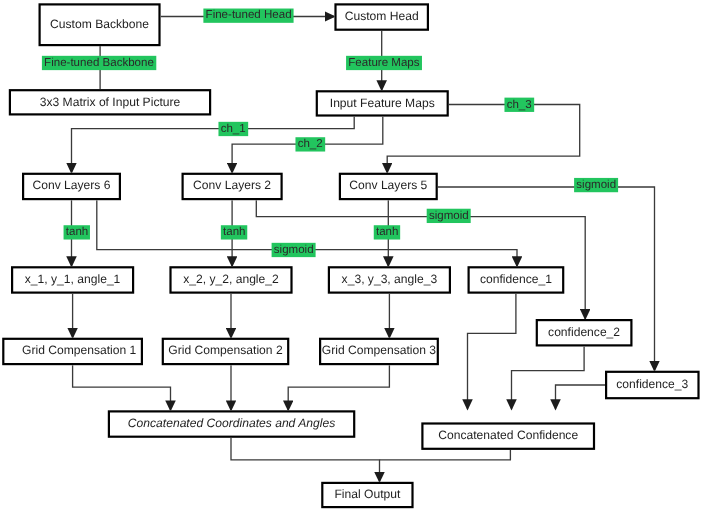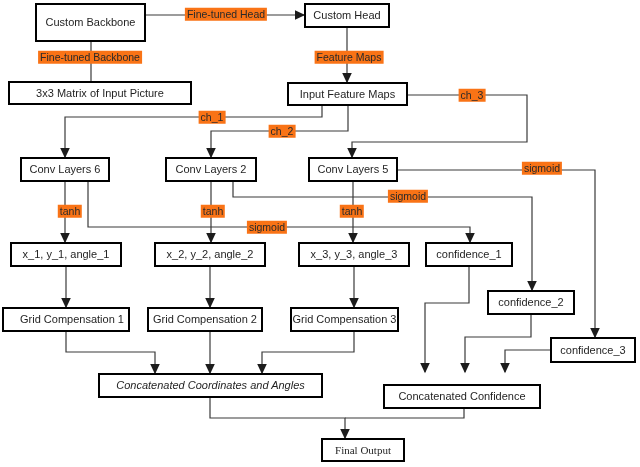--- a/index.html
+++ b/index.html
@@ -26,21 +26,21 @@
     display: flex;
     align-items: center;
     justify-content: center;
     text-align: center;
     white-space: nowrap;
     line-height: 1;
   }
   .edge-label {
     position: absolute;
     transform: translate(-50%, -50%);
-    background: #f97316;
+    background: #22c55e;
     color: #2a2a2a;
     font-size: 10.5px;
     line-height: 1;
     padding: 1px 2px;
     white-space: nowrap;
   }
 </style>
 </head>
 <body>
 
@@ -89,21 +89,21 @@
       <div class="node" style="left: 154px; top: 242px; width: 112px; height: 25px;">x_2, y_2, angle_2</div>
       <div class="node" style="left: 298px; top: 242px; width: 112px; height: 25px;">x_3, y_3, angle_3</div>
       <div class="node" style="left: 425px; top: 242px; width: 88px; height: 25px;">confidence_1</div>
       <div class="node" style="left: 487px; top: 290px; width: 88px; height: 25px;">confidence_2</div>
       <div class="node" style="left: 550px; top: 337px; width: 86px; height: 26px;">confidence_3</div>
       <div class="node" style="left: 2px; top: 307px; width: 128px; height: 25px; padding-left: 12px;">Grid Compensation 1</div>
       <div class="node" style="left: 147px; top: 307px; width: 116px; height: 25px;">Grid Compensation 2</div>
       <div class="node" style="left: 290px; top: 307px; width: 109px; height: 25px;">Grid Compensation 3</div>
       <div class="node" style="left: 98px; top: 373px; width: 225px; height: 25px; font-style: italic;">Concatenated Coordinates and Angles</div>
       <div class="node" style="left: 383px; top: 372px; width: 158px; height: 25px; margin-top: 12px;">Concatenated Confidence</div>
-      <div class="node" style="left: 321px; top: 438px; width: 84px; height: 24px; font-family: Liberation Serif, serif;">Final Output</div>
+      <div class="node" style="left: 292px; top: 438px; width: 84px; height: 24px;">Final Output</div>
     </div>
   <div id="label-layer">
       <span class="edge-label" style="left: 226px; top: 14px;">Fine-tuned Head</span>
       <span class="edge-label" style="left: 90px; top: 57px;">Fine-tuned Backbone</span>
       <span class="edge-label" style="left: 349px; top: 57px;">Feature Maps</span>
       <span class="edge-label" style="left: 212px; top: 117px;">ch_1</span>
       <span class="edge-label" style="left: 282px; top: 131px;">ch_2</span>
       <span class="edge-label" style="left: 472px; top: 95px;">ch_3</span>
       <span class="edge-label" style="left: 70px; top: 211px;">tanh</span>
       <span class="edge-label" style="left: 213px; top: 211px;">tanh</span>

